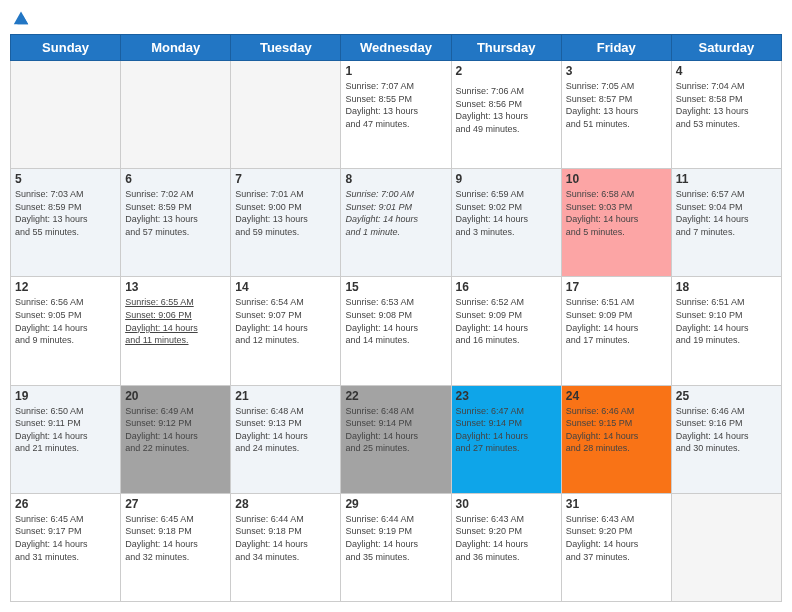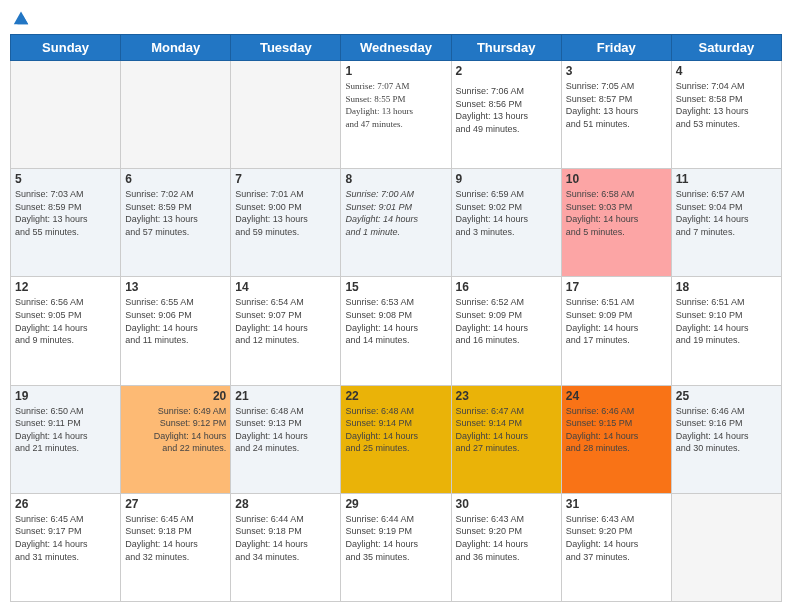--- a/index.html
+++ b/index.html
@@ -137,21 +137,21 @@
           <th>Saturday</th>
         </tr>
       </thead>
     <tbody id="cal-body">
         <tr>
           <td class="empty"></td>
           <td class="empty"></td>
           <td class="empty"></td>
           <td>
             <span class="day-num">1</span>
-            <div class="day-info" style="white-space: pre-line; font-family: Liberation Serif, serif;">Sunrise: 7:07 AM
+            <div class="day-info" style="white-space: pre-line;">Sunrise: 7:07 AM
 Sunset: 8:55 PM
 Daylight: 13 hours
 and 47 minutes.</div>
           </td>
           <td>
             <span class="day-num">2</span>
             <div class="day-info" style="white-space: pre-line; margin-top: 7px;">Sunrise: 7:06 AM
 Sunset: 8:56 PM
 Daylight: 13 hours
 and 49 minutes.</div>
@@ -225,21 +225,21 @@
         <tr>
           <td>
             <span class="day-num">12</span>
             <div class="day-info" style="white-space: pre-line;">Sunrise: 6:56 AM
 Sunset: 9:05 PM
 Daylight: 14 hours
 and 9 minutes.</div>
           </td>
           <td>
             <span class="day-num">13</span>
-            <div class="day-info" style="white-space: pre-line;">Sunrise: 6:55 AM
+            <div class="day-info" style="white-space: pre-line; text-decoration: underline;">Sunrise: 6:55 AM
 Sunset: 9:06 PM
 Daylight: 14 hours
 and 11 minutes.</div>
           </td>
           <td>
             <span class="day-num">14</span>
             <div class="day-info" style="white-space: pre-line;">Sunrise: 6:54 AM
 Sunset: 9:07 PM
 Daylight: 14 hours
 and 12 minutes.</div>
@@ -274,42 +274,42 @@
           </td>
         </tr>
         <tr>
           <td style="background: rgb(240, 244, 248);">
             <span class="day-num">19</span>
             <div class="day-info" style="white-space: pre-line;">Sunrise: 6:50 AM
 Sunset: 9:11 PM
 Daylight: 14 hours
 and 21 minutes.</div>
           </td>
-          <td style="background: #fdba74; text-align: right;">
+          <td style="background: #a3a3a3;">
             <span class="day-num">20</span>
             <div class="day-info" style="white-space: pre-line;">Sunrise: 6:49 AM
 Sunset: 9:12 PM
 Daylight: 14 hours
 and 22 minutes.</div>
           </td>
           <td style="background: rgb(240, 244, 248); margin-top: 24px;">
             <span class="day-num">21</span>
             <div class="day-info" style="white-space: pre-line;">Sunrise: 6:48 AM
 Sunset: 9:13 PM
 Daylight: 14 hours
 and 24 minutes.</div>
           </td>
-          <td style="background: #eab308;">
+          <td style="background: #a3a3a3;">
             <span class="day-num">22</span>
             <div class="day-info" style="white-space: pre-line;">Sunrise: 6:48 AM
 Sunset: 9:14 PM
 Daylight: 14 hours
 and 25 minutes.</div>
           </td>
-          <td style="background: #eab308;">
+          <td style="background: #0ea5e9;">
             <span class="day-num">23</span>
             <div class="day-info" style="white-space: pre-line;">Sunrise: 6:47 AM
 Sunset: 9:14 PM
 Daylight: 14 hours
 and 27 minutes.</div>
           </td>
           <td style="background: #f97316;">
             <span class="day-num">24</span>
             <div class="day-info" style="white-space: pre-line;">Sunrise: 6:46 AM
 Sunset: 9:15 PM

